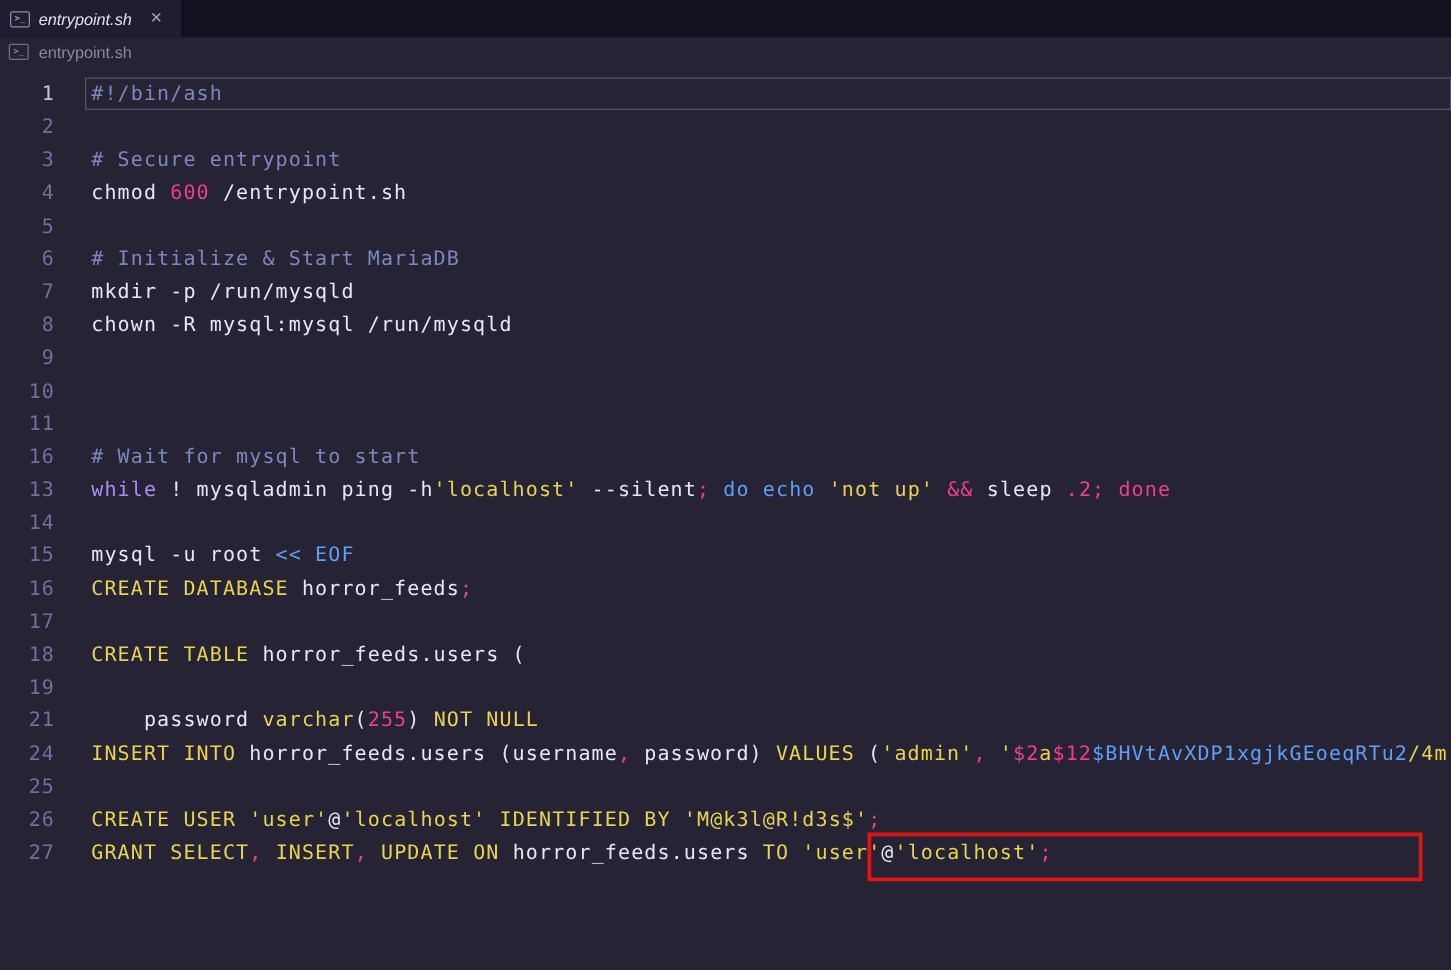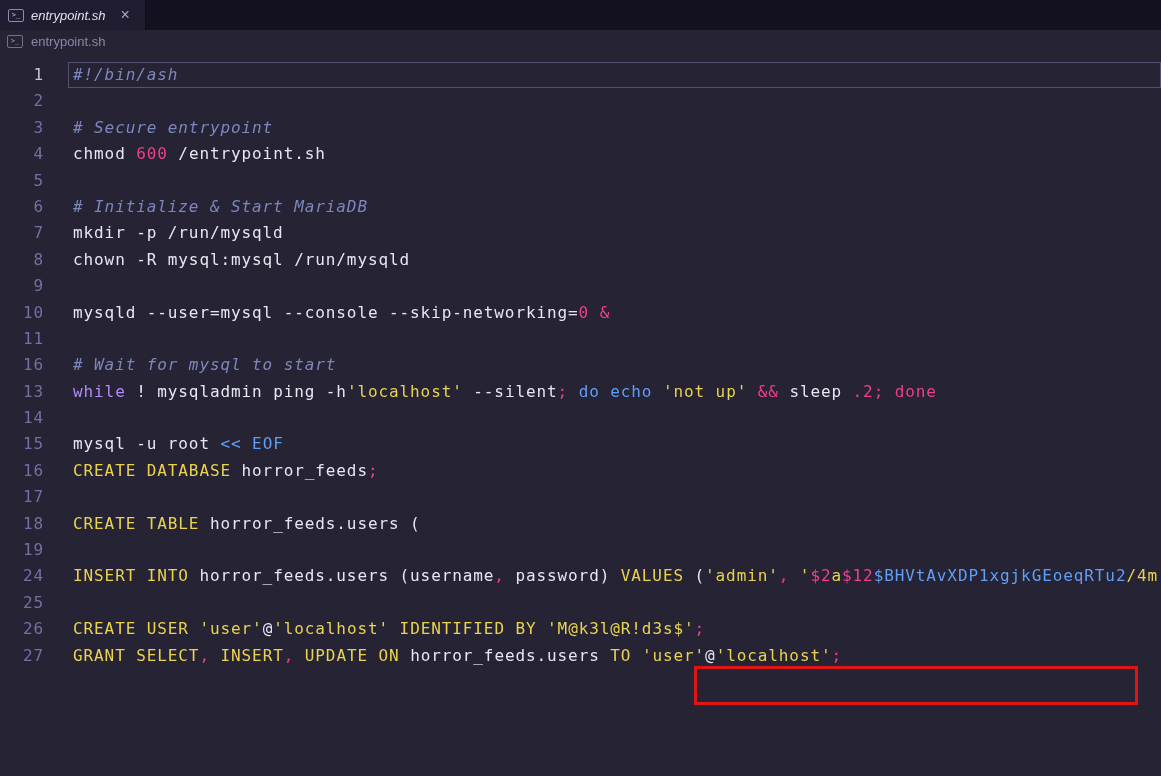--- a/index.html
+++ b/index.html
@@ -31,21 +31,21 @@
             position:relative; height:724px; overflow:hidden; }
   .line { display:flex; height:26.4px; position:relative; white-space:pre; }
   .ln { width:44px; text-align:right; color:var(--gutter,#746fa0); flex:none;
         user-select:none; }
   .code { margin-left:29px; white-space:pre; }
   .line.active .ln { color:#c8c2e0; }
   .line.active::after { content:""; position:absolute; left:68px; right:0; top:0; bottom:0;
                         border:1px solid var(--linehl,#555070); pointer-events:none; }
 
   .t-d { color:var(--fg,#e9e5f3); }
-  .t-c { color:var(--comment,#7d87bd);font-style:italic; }
+  .t-c { color:var(--comment,#7d87bd); }
   .t-y { color:var(--yellow,#e9d34f); }
   .t-p { color:var(--pink,#ee3f8e); }
   .t-b { color:var(--blue,#619ef5); }
   .t-v { color:var(--violet,#b18af8);margin-top:44px; }
 
   
   .annotation-box { position:absolute; border:3px solid var(--annotation,#dd1515);
                     pointer-events:none; z-index:10; }
 </style>
 </head>
@@ -67,29 +67,30 @@
 <div class="editor" id="editor">
     <div class="line active"><span class="ln">1</span><span class="code"><span class="t-c">#!/bin/ash</span></span></div>
     <div class="line"><span class="ln">2</span><span class="code"></span></div>
     <div class="line"><span class="ln">3</span><span class="code"><span class="t-c"># Secure entrypoint</span></span></div>
     <div class="line"><span class="ln">4</span><span class="code"><span class="t-d">chmod </span><span class="t-p">600</span><span class="t-d"> /entrypoint.sh</span></span></div>
     <div class="line"><span class="ln">5</span><span class="code"></span></div>
     <div class="line"><span class="ln">6</span><span class="code"><span class="t-c"># Initialize &amp; Start MariaDB</span></span></div>
     <div class="line"><span class="ln">7</span><span class="code"><span class="t-d">mkdir -p /run/mysqld</span></span></div>
     <div class="line"><span class="ln">8</span><span class="code"><span class="t-d">chown -R mysql:mysql /run/mysqld</span></span></div>
     <div class="line"><span class="ln">9</span></div>
-    <div class="line"><span class="ln">10</span><span class="code"><span class="t-d">mysqld --user=mysql --console --skip-networking=</span><span class="t-p">0</span><span class="t-d"> </span><span class="t-p">&amp;</span></span></div>
+    <div class="line"><span class="ln">10</span></div>
     <div class="line"><span class="ln">11</span><span class="code"></span></div>
     <div class="line"><span class="ln">16</span><span class="code"><span class="t-c"># Wait for mysql to start</span></span></div>
     <div class="line"><span class="ln">13</span><span class="code"><span class="t-v">while</span><span class="t-d"> ! mysqladmin ping -h</span><span class="t-y">'localhost'</span><span class="t-d"> --silent</span><span class="t-p">;</span><span class="t-d"> </span><span class="t-b">do</span><span class="t-d"> </span><span class="t-b">echo</span><span class="t-d"> </span><span class="t-y">'not up'</span><span class="t-d"> </span><span class="t-p">&amp;&amp;</span><span class="t-d"> sleep </span><span class="t-p">.2</span><span class="t-p">;</span><span class="t-d"> </span><span class="t-p">done</span></span></div>
     <div class="line"><span class="ln">14</span><span class="code"></span></div>
     <div class="line"><span class="ln">15</span><span class="code"><span class="t-d">mysql -u root </span><span class="t-b">&lt;&lt;</span><span class="t-d"> </span><span class="t-b">EOF</span></span></div>
     <div class="line"><span class="ln">16</span><span class="code"><span class="t-y">CREATE DATABASE</span><span class="t-d"> horror_feeds</span><span class="t-p">;</span></span></div>
     <div class="line"><span class="ln">17</span><span class="code"></span></div>
     <div class="line"><span class="ln">18</span><span class="code"><span class="t-y">CREATE TABLE</span><span class="t-d"> horror_feeds.users (</span></span></div>
     <div class="line"><span class="ln">19</span></div>
+    <div class="line"><span class="ln">21</span><span class="code"><span class="t-d">    password </span><span class="t-y">varchar</span><span class="t-d">(</span><span class="t-p">255</span><span class="t-d">) </span><span class="t-y">NOT NULL</span></span></div>
     <div class="line"><span class="ln">24</span><span class="code"><span class="t-y">INSERT INTO</span><span class="t-d"> horror_feeds.users (username</span><span class="t-p">,</span><span class="t-d"> password) </span><span class="t-y">VALUES</span><span class="t-d"> (</span><span class="t-y">'admin'</span><span class="t-p">,</span><span class="t-d"> </span><span class="t-y">'</span><span class="t-p">$2</span><span class="t-y">a</span><span class="t-p">$12</span><span class="t-b">$BHVtAvXDP1xgjkGEoeqRTu2</span><span class="t-y">/4m</span></span></div>
     <div class="line"><span class="ln">25</span><span class="code"></span></div>
     <div class="line"><span class="ln">26</span><span class="code"><span class="t-y">CREATE USER</span><span class="t-d"> </span><span class="t-y">'user'</span><span class="t-d">@</span><span class="t-y">'localhost'</span><span class="t-d"> </span><span class="t-y">IDENTIFIED BY</span><span class="t-d"> </span><span class="t-y">'M@k3l@R!d3s$'</span><span class="t-p">;</span></span></div>
     <div class="line"><span class="ln">27</span><span class="code"><span class="t-y">GRANT SELECT</span><span class="t-p">,</span><span class="t-d"> </span><span class="t-y">INSERT</span><span class="t-p">,</span><span class="t-d"> </span><span class="t-y">UPDATE ON</span><span class="t-d"> horror_feeds.users </span><span class="t-y">TO</span><span class="t-d"> </span><span class="t-y">'user'</span><span class="t-d">@</span><span class="t-y">'localhost'</span><span class="t-p">;</span></span></div>
   </div>
 
 <div class="annotation-box" style="left: 694px; top: 666px; width: 444px; height: 39px;"></div>
 
 </body></html>

